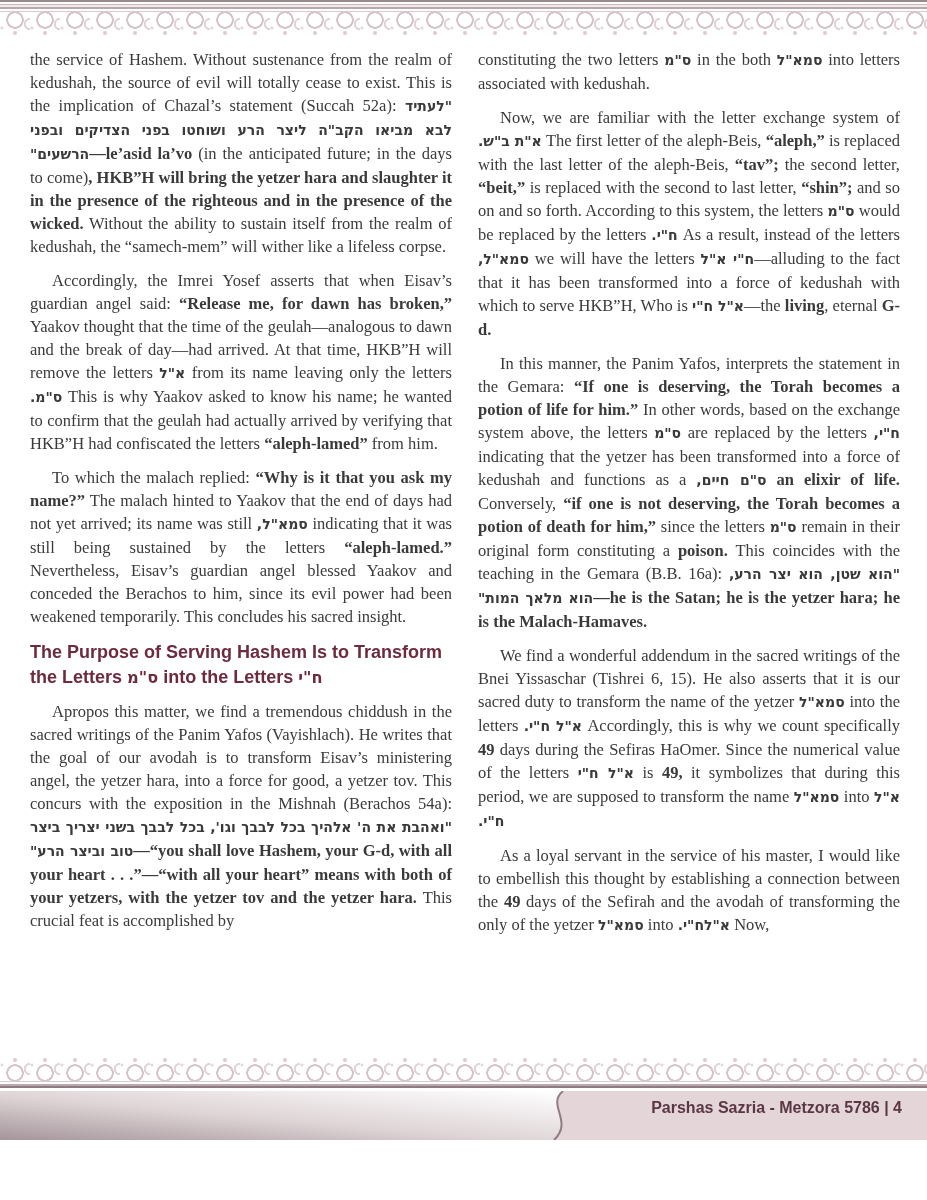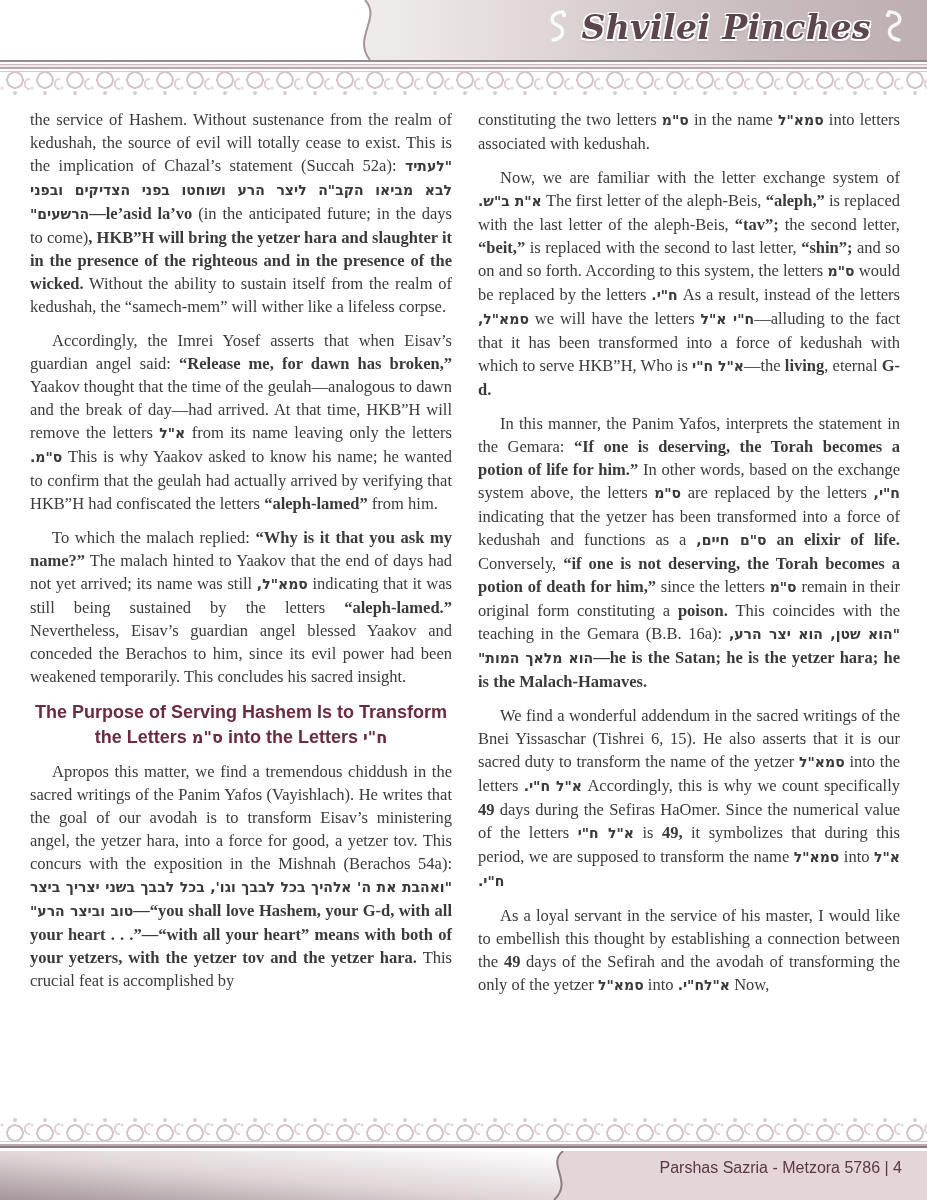--- a/index.html
+++ b/index.html
@@ -34,66 +34,49 @@
 
   
   .content{height:1013px;overflow:hidden;display:flex;gap:26px;padding:8px 27px 0 30px;box-sizing:border-box;}
   .col{flex:1 1 0;min-width:0;}
   .para{margin:0 0 11px 0;text-align:justify;text-indent:22px;
     font-size:16.5px;line-height:23px;color:#3a3a3a;}
   .para.noindent{text-indent:0;}
   .b{font-weight:700;}
   .he{direction:rtl;unicode-bidi:isolate;font-family:"DejaVu Sans",sans-serif;font-size:.85em;}
   .subhead{font-family:"Liberation Sans",sans-serif;font-weight:700;color:#6d2b3e;
-    text-align:center;font-size:18px;line-height:25px;margin:12px 0 10px 0;white-space:pre-line;text-indent:0;}
+    font-size:18px;line-height:25px;margin:12px 0 10px 0;white-space:pre-line;text-indent:0;}
   .subhead .he{font-size:.9em;}
 
   
   .footband{position:relative;height:49px;background:#e4d5d9;}
   .foot-curve{position:absolute;left:0;top:0;}
   .footer-text{position:absolute;right:25px;top:8px;font-family:"Liberation Sans",sans-serif;
-    font-weight:400;font-size:16px;color:#5a3744;}
+    font-weight:700;font-size:16px;color:#5a3744;}
 </style>
 </head>
 <body>
 
 <div class="page">
 
-  <header class="masthead">
-    <svg class="head-curve" width="927" height="60" viewBox="0 0 927 60">
-      <path d="M0,0 H365 C382,18 352,38 370,60 H0 Z" fill="#ffffff"></path>
-      <path d="M365,0 C382,18 352,38 370,60" stroke="#a79599" stroke-width="2" fill="none"></path>
-    </svg>
-    <div class="masthead-title-row">
-      <svg class="swirl" width="26" height="40" viewBox="0 0 26 40">
-        <path d="M18,4 C6,4 4,14 12,17 C20,20 20,30 8,32" stroke="#ffffff" stroke-width="3.5" fill="none" stroke-linecap="round"></path>
-        <circle cx="19" cy="7" r="2.2" fill="#ffffff"></circle>
-      </svg>
-      <span class="pub-title">Shvilei Pinches</span>
-      <svg class="swirl" width="26" height="40" viewBox="0 0 26 40" style="transform:scaleX(-1)">
-        <path d="M18,4 C6,4 4,14 12,17 C20,20 20,30 8,32" stroke="#ffffff" stroke-width="3.5" fill="none" stroke-linecap="round"></path>
-        <circle cx="19" cy="7" r="2.2" fill="#ffffff"></circle>
-      </svg>
-    </div>
-  </header>
 
   <div class="rule"></div>
   <div class="lace top"></div>
 
   <main class="content">
     <section class="col">
         <p class="para noindent"><span>the service of Hashem.  Without sustenance from the realm of kedushah, the source of evil will totally cease to exist.  This is the implication of Chazal’s statement (Succah 52a): </span><span class="b he">"לעתיד לבא מביאו הקב"ה ליצר הרע ושוחטו בפני הצדיקים ובפני הרשעים"</span><span class="b">—</span><span class="b">le’asid la’vo </span><span>(in the anticipated future; in the days to come)</span><span class="b">, HKB”H will bring the yetzer hara and slaughter it in the presence of the righteous and in the presence of the wicked.</span><span> Without the ability to sustain itself from the realm of kedushah, the “samech-mem” will wither like a lifeless corpse.</span></p>
         <p class="para"><span>Accordingly, the Imrei Yosef asserts that when Eisav’s guardian angel said: </span><span class="b">“Release me, for dawn has broken,”</span><span> Yaakov thought that the time of the geulah—analogous to dawn and the break of day—had arrived.  At that time, HKB”H will remove the letters </span><span class="b he">א"ל</span><span> from its name leaving only the letters </span><span class="b he">ס"מ.</span><span>  This is why Yaakov asked to know his name; he wanted to confirm that the geulah had actually arrived by verifying that HKB”H had confiscated the letters </span><span class="b">“aleph-lamed”</span><span> from him.</span></p>
         <p class="para"><span>To which the malach replied: </span><span class="b">“Why is it that you ask my name?”</span><span>  The malach hinted to Yaakov that the end of days had not yet arrived; its name was still </span><span class="b he">סמא"ל,</span><span> indicating that it was still being sustained by the letters </span><span class="b">“aleph-lamed.”</span><span>  Nevertheless, Eisav’s guardian angel blessed Yaakov and conceded the Berachos to him, since its evil power had been weakened temporarily.  This concludes his sacred insight.</span></p>
         <h2 class="subhead"><span>The Purpose of Serving Hashem Is to Transform
 the Letters </span><span class="he">ס"מ</span><span> into the Letters </span><span class="he">ח"י</span></h2>
         <p class="para"><span>Apropos this matter, we find a tremendous chiddush in the sacred writings of the Panim Yafos (Vayishlach).  He writes that the goal of our avodah is to transform Eisav’s ministering angel, the yetzer hara, into a force for good, a yetzer tov.  This concurs with the exposition in the Mishnah (Berachos 54a): </span><span class="b he">"ואהבת את ה' אלהיך בכל לבבך וגו', בכל לבבך בשני יצריך ביצר טוב וביצר הרע"</span><span class="b">—“you shall love Hashem, your G-d, with all your heart . . .”—“with all your heart” means with both of your yetzers, with the yetzer tov and the yetzer hara.</span><span>  This crucial feat is accomplished by</span></p>
       </section>
     <section class="col">
-        <p class="para noindent"><span>constituting the two letters </span><span class="b he">ס"מ</span><span> in the name </span><span class="b he">סמא"ל</span><span> into letters associated with kedushah.</span></p>
+        <p class="para noindent"><span>constituting the two letters </span><span class="b he">ס"מ</span><span> in the both </span><span class="b he">סמא"ל</span><span> into letters associated with kedushah.</span></p>
         <p class="para"><span>Now, we are familiar with the letter exchange system of </span><span class="b he">א"ת ב"ש.</span><span>  The first letter of the aleph-Beis, </span><span class="b">“aleph,”</span><span> is replaced with the last letter of the aleph-Beis, </span><span class="b">“tav”;</span><span> the second letter, </span><span class="b">“beit,”</span><span> is replaced with the second to last letter, </span><span class="b">“shin”;</span><span> and so on and so forth.  According to this system, the letters </span><span class="b he">ס"מ</span><span> would be replaced by the letters </span><span class="b he">ח"י.</span><span>  As a result, instead of the letters </span><span class="b he">סמא"ל,</span><span> we will have the letters </span><span class="b he">ח"י א"ל</span><span>—alluding to the fact that it has been transformed into a force of kedushah with which to serve HKB”H, Who is </span><span class="b he">א"ל ח"י</span><span>—the </span><span class="b">living</span><span>, eternal </span><span class="b">G-d.</span></p>
         <p class="para"><span>In this manner, the Panim Yafos, interprets the statement in the Gemara: </span><span class="b">“If one is deserving, the Torah becomes a potion of life for him.”</span><span>  In other words, based on the exchange system above, the letters </span><span class="b he">ס"מ</span><span> are replaced by the letters </span><span class="b he">ח"י,</span><span> indicating that the yetzer has been transformed into a force of kedushah and functions as a </span><span class="b he">ס"ם חיים,</span><span class="b"> an elixir of life.</span><span>  Conversely, </span><span class="b">“if one is not deserving, the Torah becomes a potion of death for him,”</span><span> since the letters </span><span class="b he">ס"מ</span><span> remain in their original form constituting a </span><span class="b">poison.</span><span>  This coincides with the teaching in the Gemara (B.B. 16a): </span><span class="b he">"הוא שטן, הוא יצר הרע, הוא מלאך המות"</span><span class="b">—he is the Satan; he is the yetzer hara; he is the Malach-Hamaves.</span></p>
         <p class="para"><span>We find a wonderful addendum in the sacred writings of the Bnei Yissaschar (Tishrei 6, 15).  He also asserts that it is our sacred duty to transform the name of the yetzer </span><span class="b he">סמא"ל</span><span> into the letters </span><span class="b he">א"ל ח"י.</span><span>  Accordingly, this is why we count specifically </span><span class="b">49</span><span> days during the Sefiras HaOmer.  Since the numerical value of the letters </span><span class="b he">א"ל ח"י</span><span> is </span><span class="b">49,</span><span> it symbolizes that during this period, we are supposed to transform the name </span><span class="b he">סמא"ל</span><span> into </span><span class="b he">א"ל ח"י.</span></p>
         <p class="para"><span>As a loyal servant in the service of his master, I would like to embellish this thought by establishing a connection between the </span><span class="b">49</span><span> days of the Sefirah and the avodah of transforming the only of the yetzer </span><span class="b he">סמא"ל</span><span> into </span><span class="b he">א"לח"י.</span><span>  Now,</span></p>
       </section>
   </main>
 
   <div class="lace bottom"></div>
   <div class="footer-rule"></div>
 

